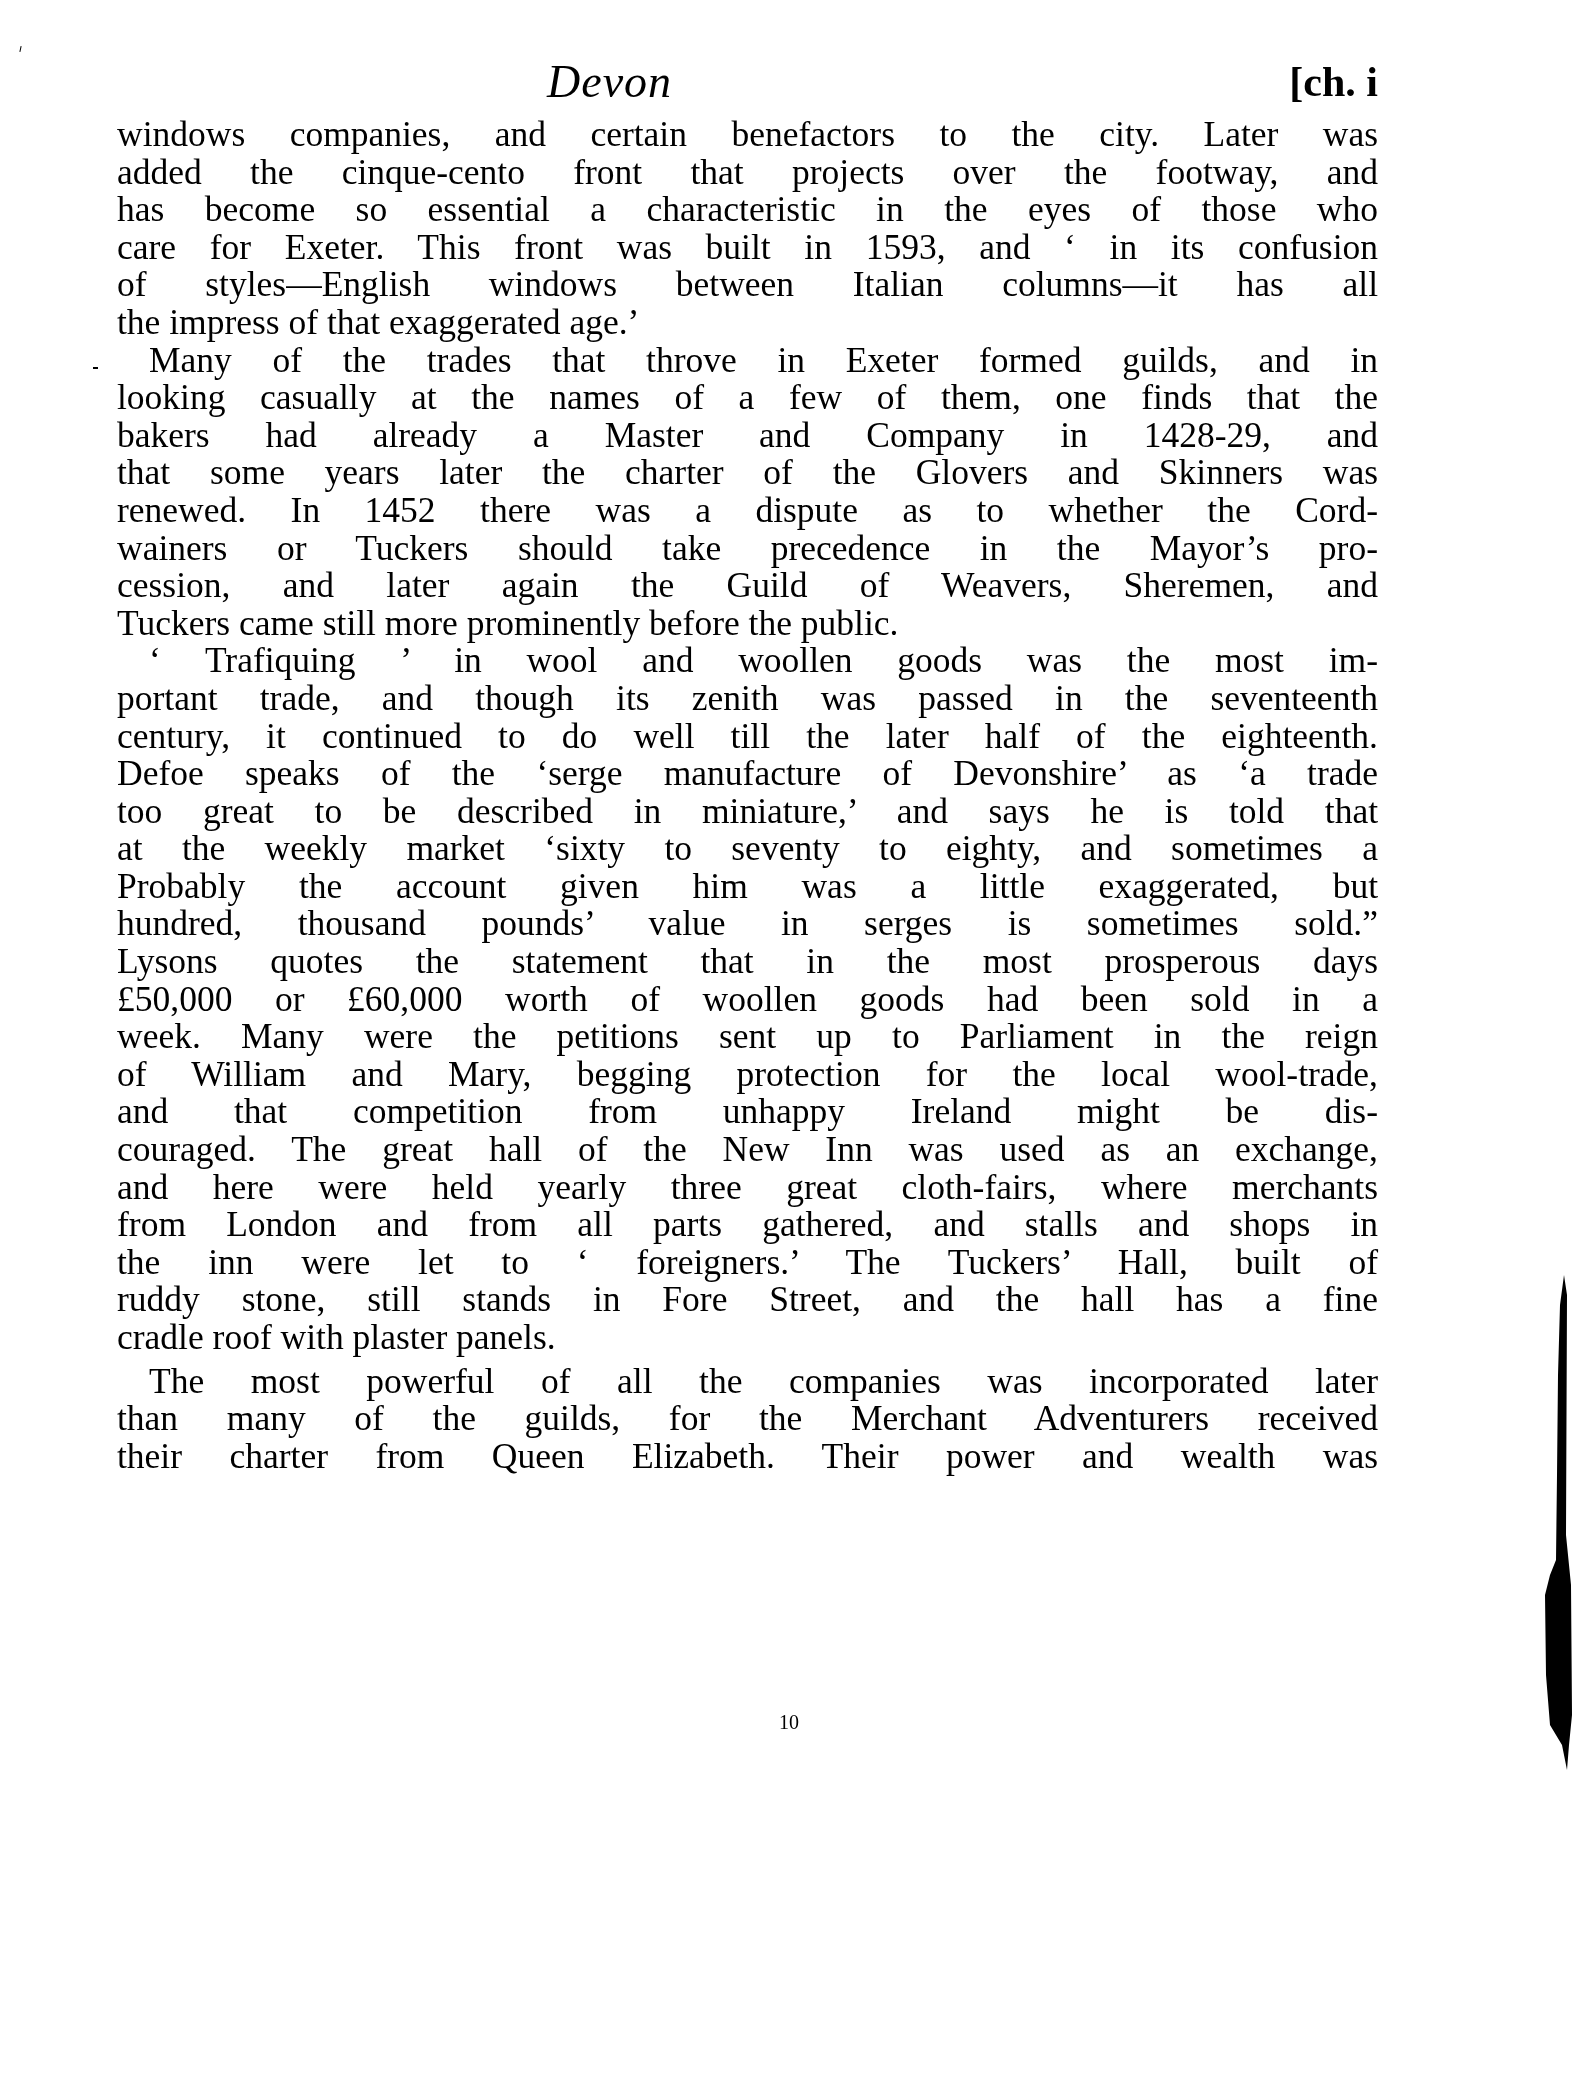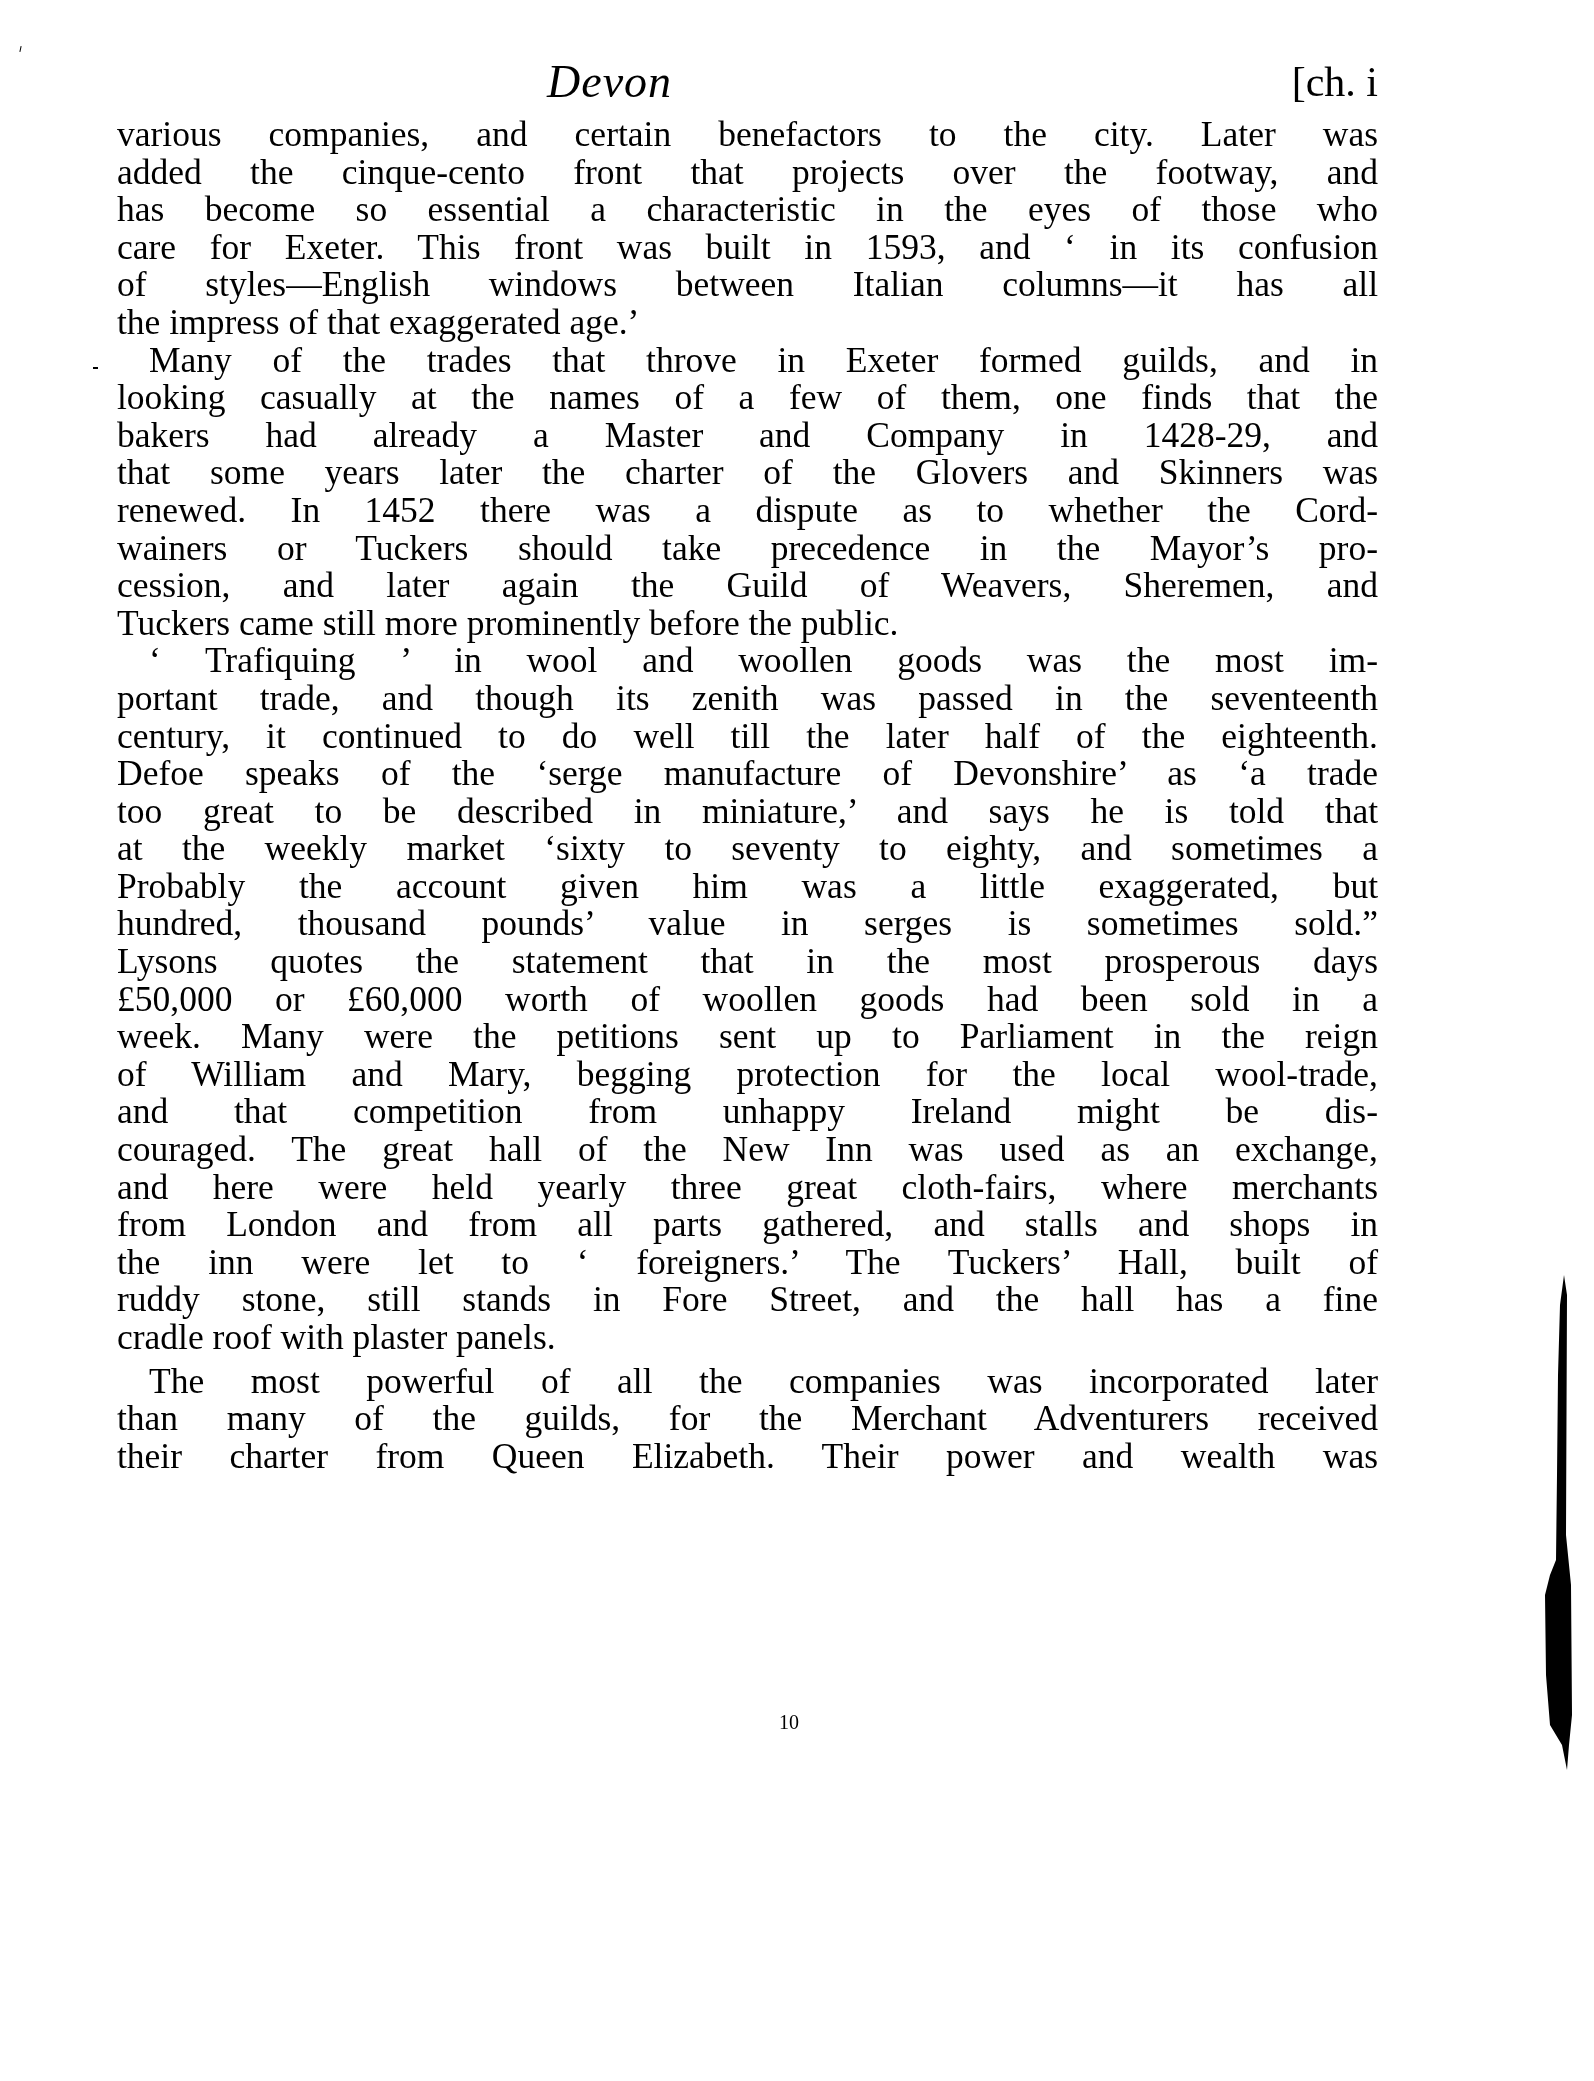--- a/index.html
+++ b/index.html
@@ -39,20 +39,21 @@
       letter-spacing: 1px;
       line-height: 60px;
     }
     .chapter-ref {
       position: absolute;
       right: 0;
       top: 0;
       font-family: "Liberation Serif", "DejaVu Serif", serif;
       font-size: 42px;
       line-height: 60px;
+      font-weight: bold;
     }
     .body-text {
       position: absolute;
       left: 117px;
       top: 116px;
       width: 1261px;
       font-family: "Liberation Serif", "DejaVu Serif", serif;
       font-size: 35.5px;
       line-height: 37.6px;
     }
@@ -121,21 +122,21 @@
   <div class="scan-mark-left-mid"></div>
 
   <div class="running-head">
     <span class="running-title">Devon</span>
     <span class="chapter-ref">[ch. i</span>
   </div>
 
   <div class="body-text">
 
     <div>
-      <span class="line">various companies, and certain benefactors to the city.  Later was</span>
+      <span class="line">windows companies, and certain benefactors to the city.  Later was</span>
       <span class="line">added the cinque-cento front that projects over the footway, and</span>
       <span class="line">has become so essential a characteristic in the eyes of those who</span>
       <span class="line">care for Exeter.  This front was built in 1593, and ‘ in its confusion</span>
       <span class="line">of styles—English windows between Italian columns—it has all</span>
       <span class="line last">the impress of that exaggerated age.’</span>
     </div>
 
     <div>
       <span class="line indent">Many of the trades that throve in Exeter formed guilds, and in</span>
       <span class="line">looking casually at the names of a few of them, one finds that the</span>

